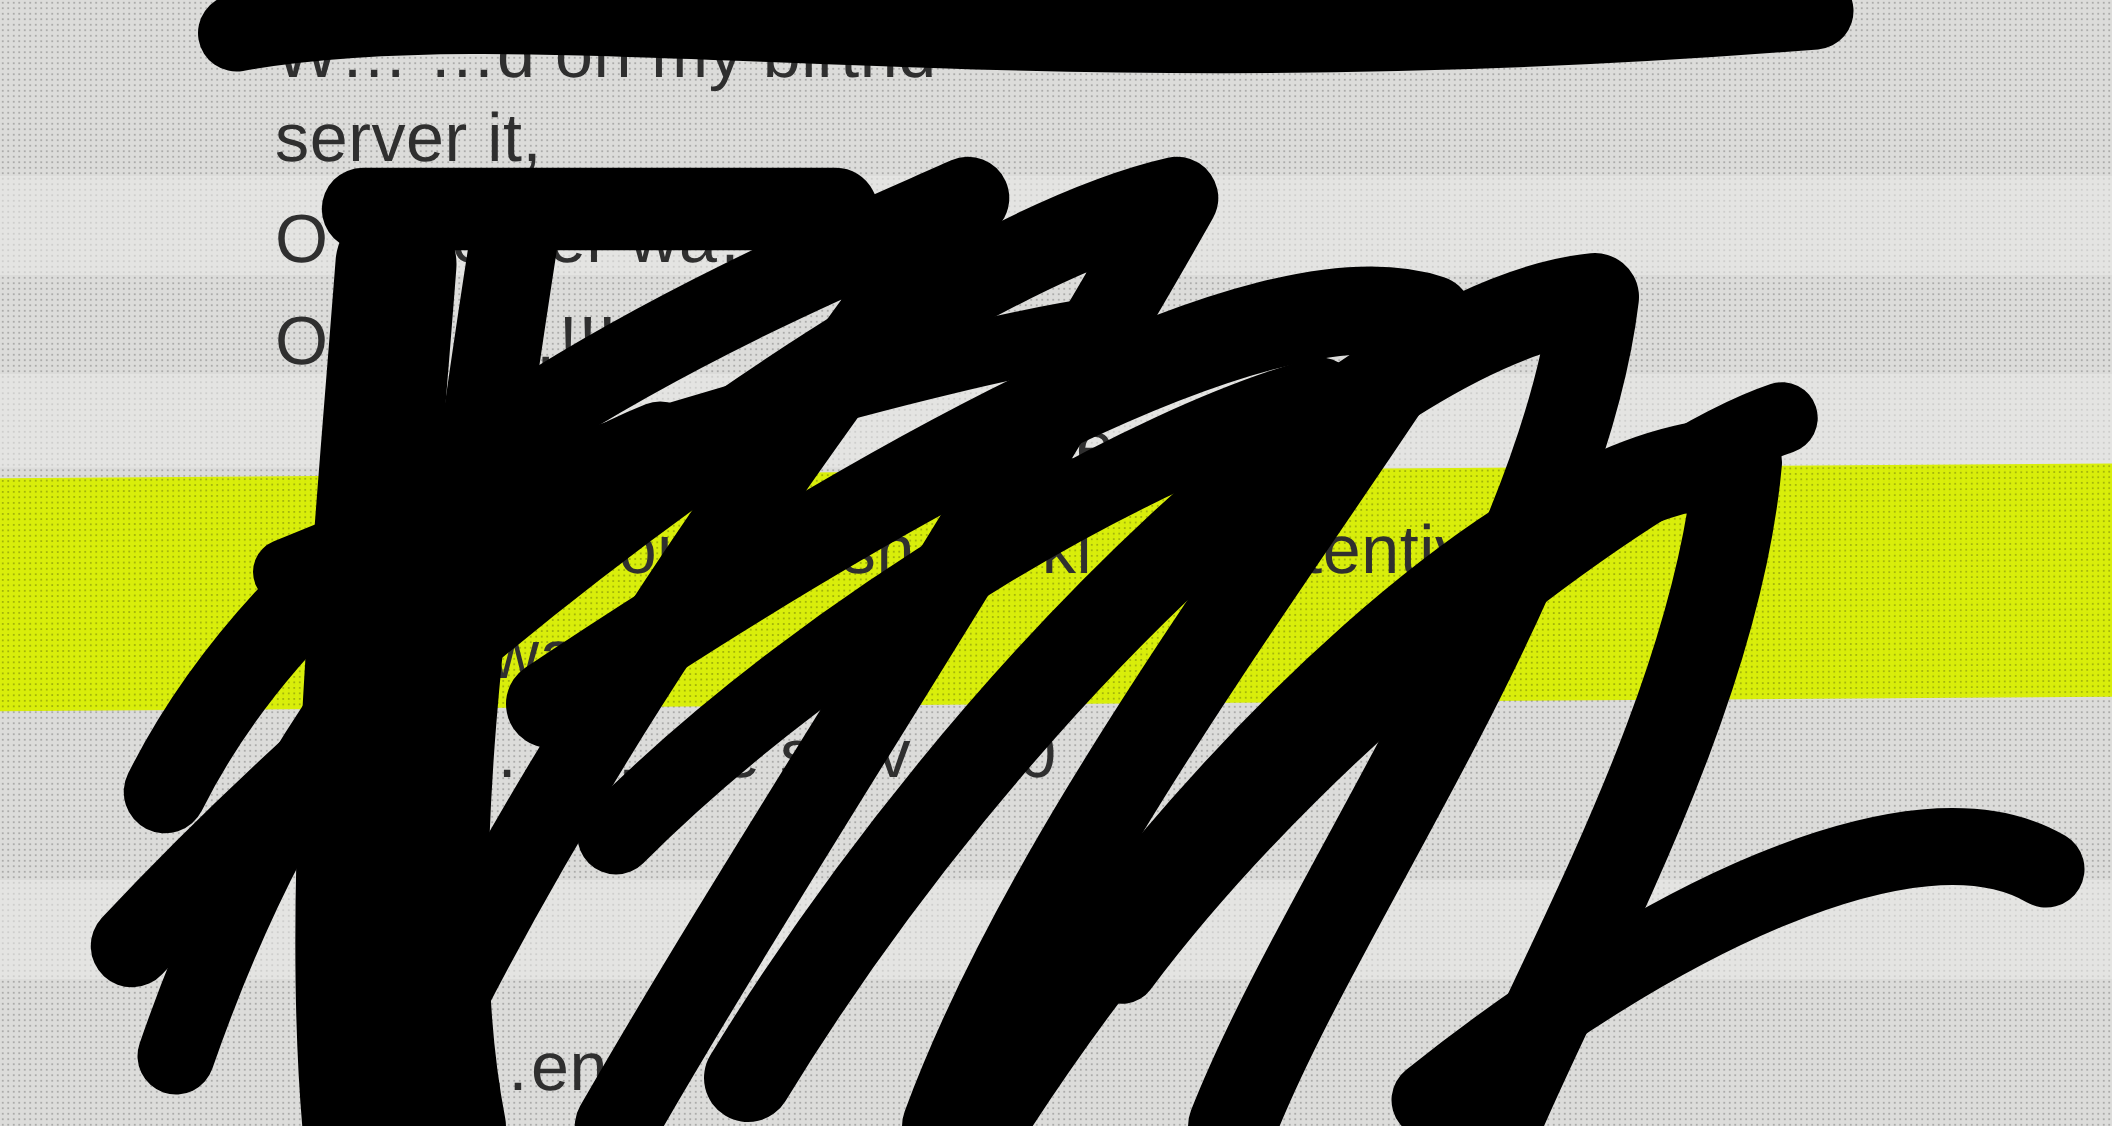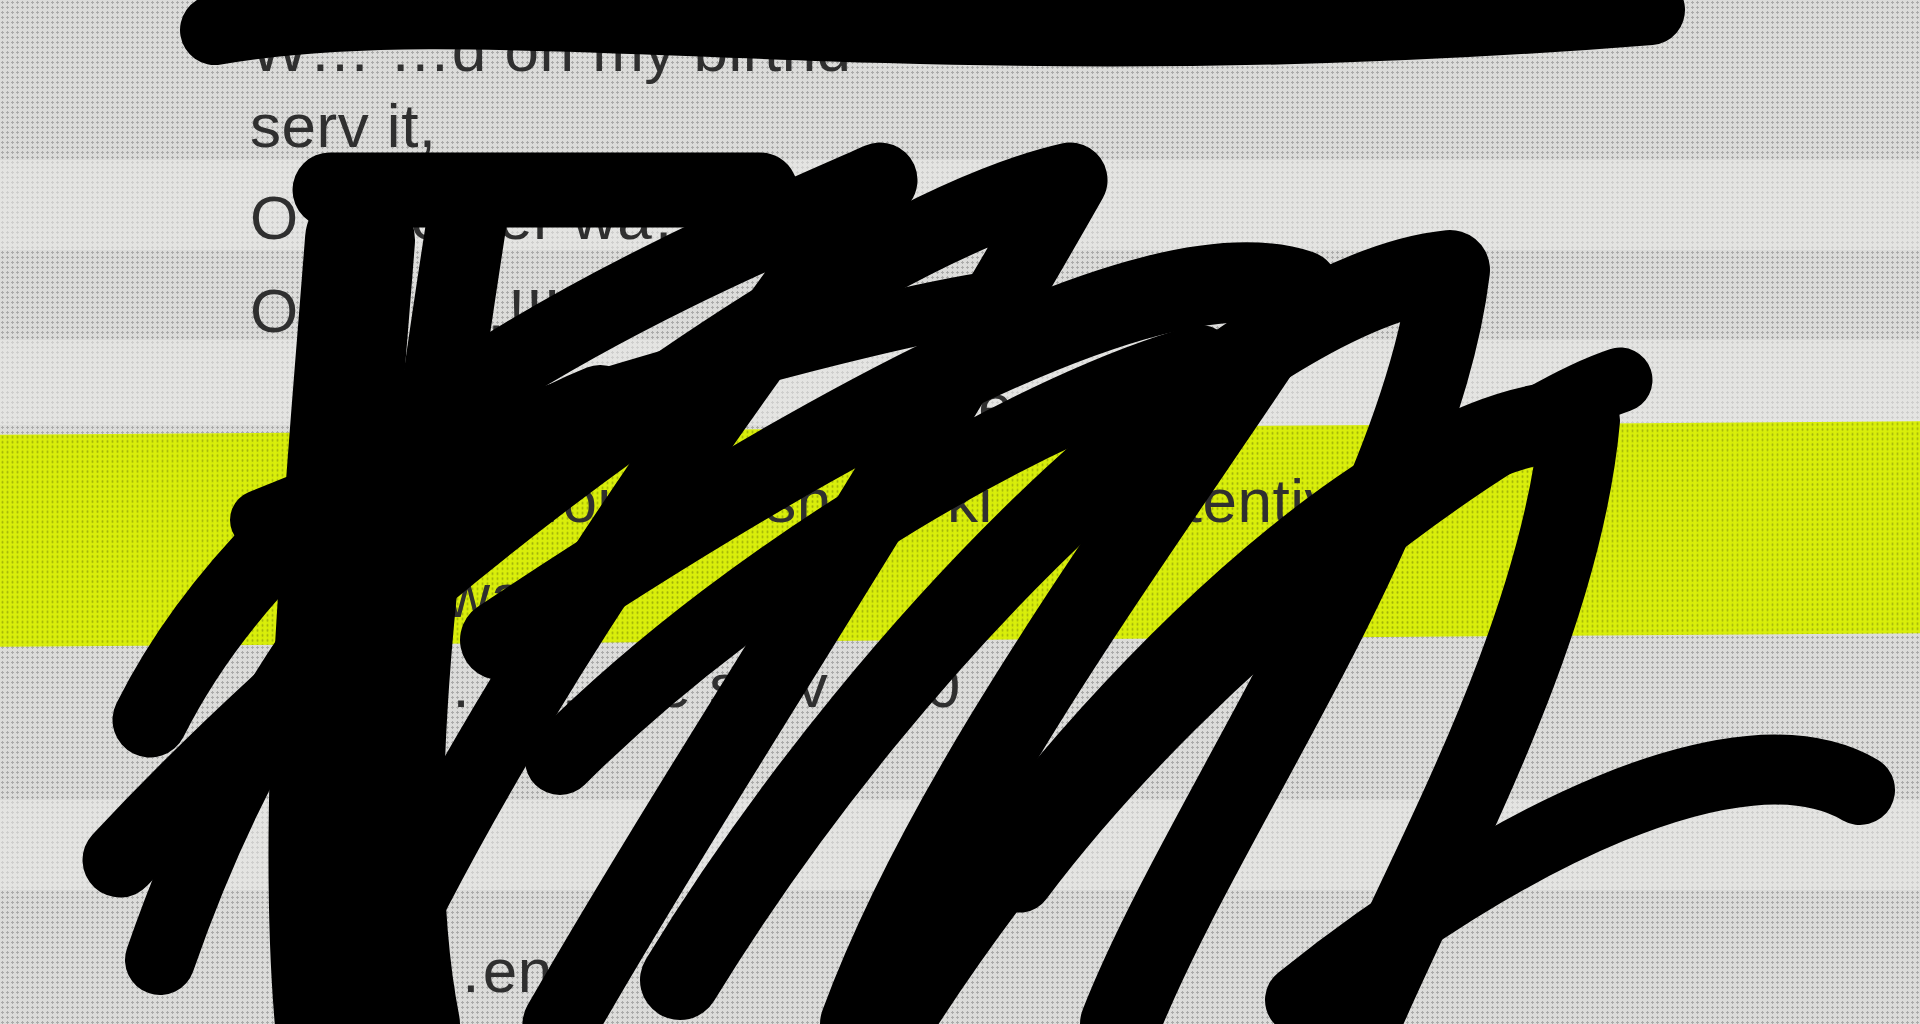--- a/index.html
+++ b/index.html
@@ -36,21 +36,21 @@
 </head>
 <body>
 
 <div class="paper"></div>
 <div class="band light" style="top:160px;height:90px;"></div>
 <div class="band light" style="top:340px;height:85px;"></div>
 <div class="band light" style="top:800px;height:90px;"></div>
 <div class="highlight"></div>
 
 <div class="line" style="top:14px;left:250px;">W…                                             …d on my birthd</div>
-<div class="line" style="top:90px;left:250px;">serv it,</div>
+<div class="line" style="top:90px;left:250px;">server it,</div>
 <div class="line" style="top:182px;left:250px;">O… server wa…</div>
 <div class="line" style="top:275px;left:250px;">O… se…!!!</div>
 <div class="line" style="top:370px;left:870px;">…ice</div>
 <div class="line" style="top:465px;left:500px;">…our s…sh…o ki… s…ttentiv</div>
 <div class="line" style="top:560px;left:330px;">…e wa…</div>
 <div class="line" style="top:650px;left:430px;">…ve…he serv…10</div>
 <div class="line" style="top:820px;left:880px;">…ys!</div>
 <div class="line" style="top:935px;left:340px;">…t…en…</div>
 
 <svg class="scribble" viewBox="0 0 1920 1024">

